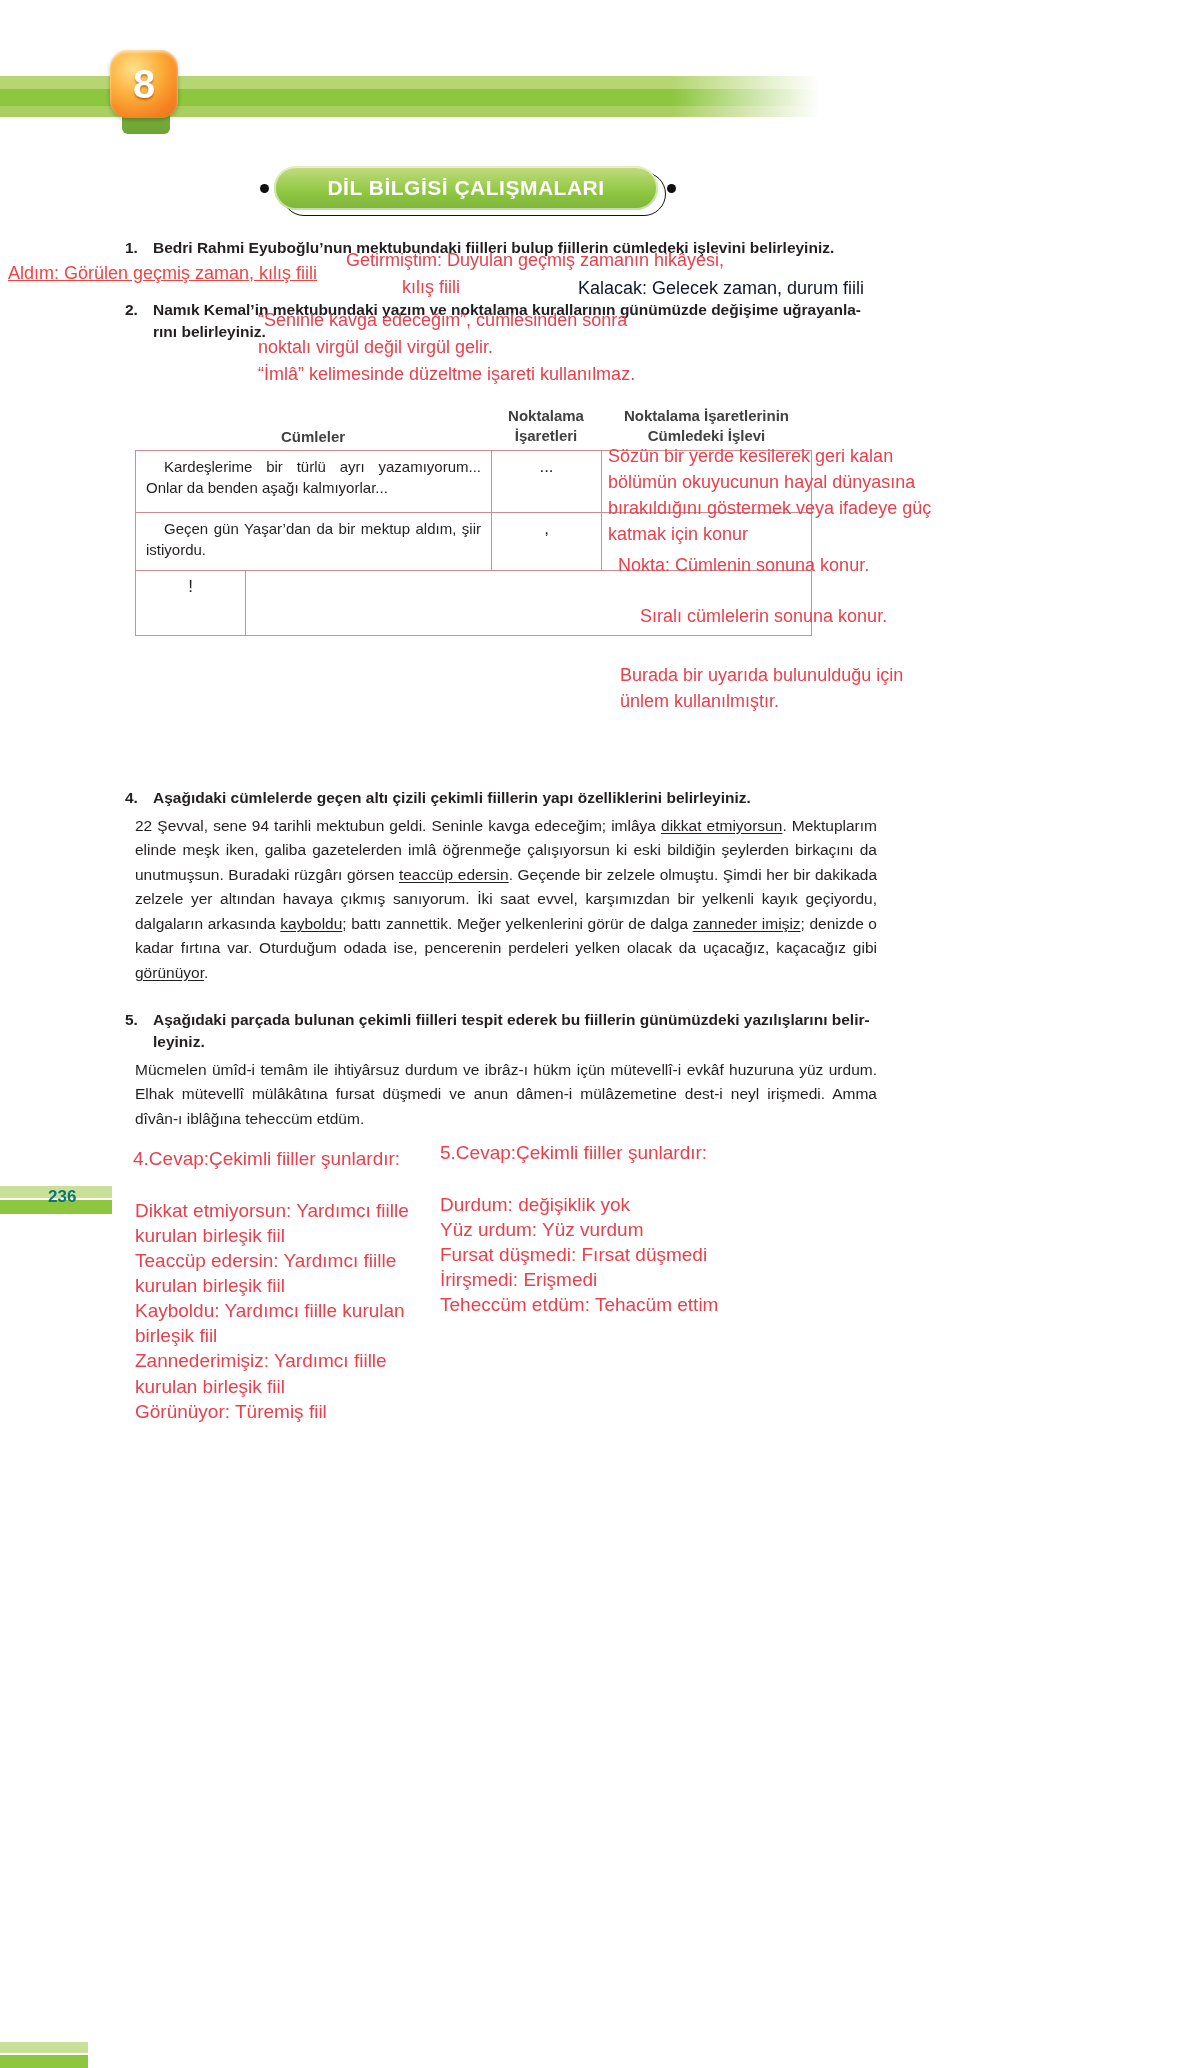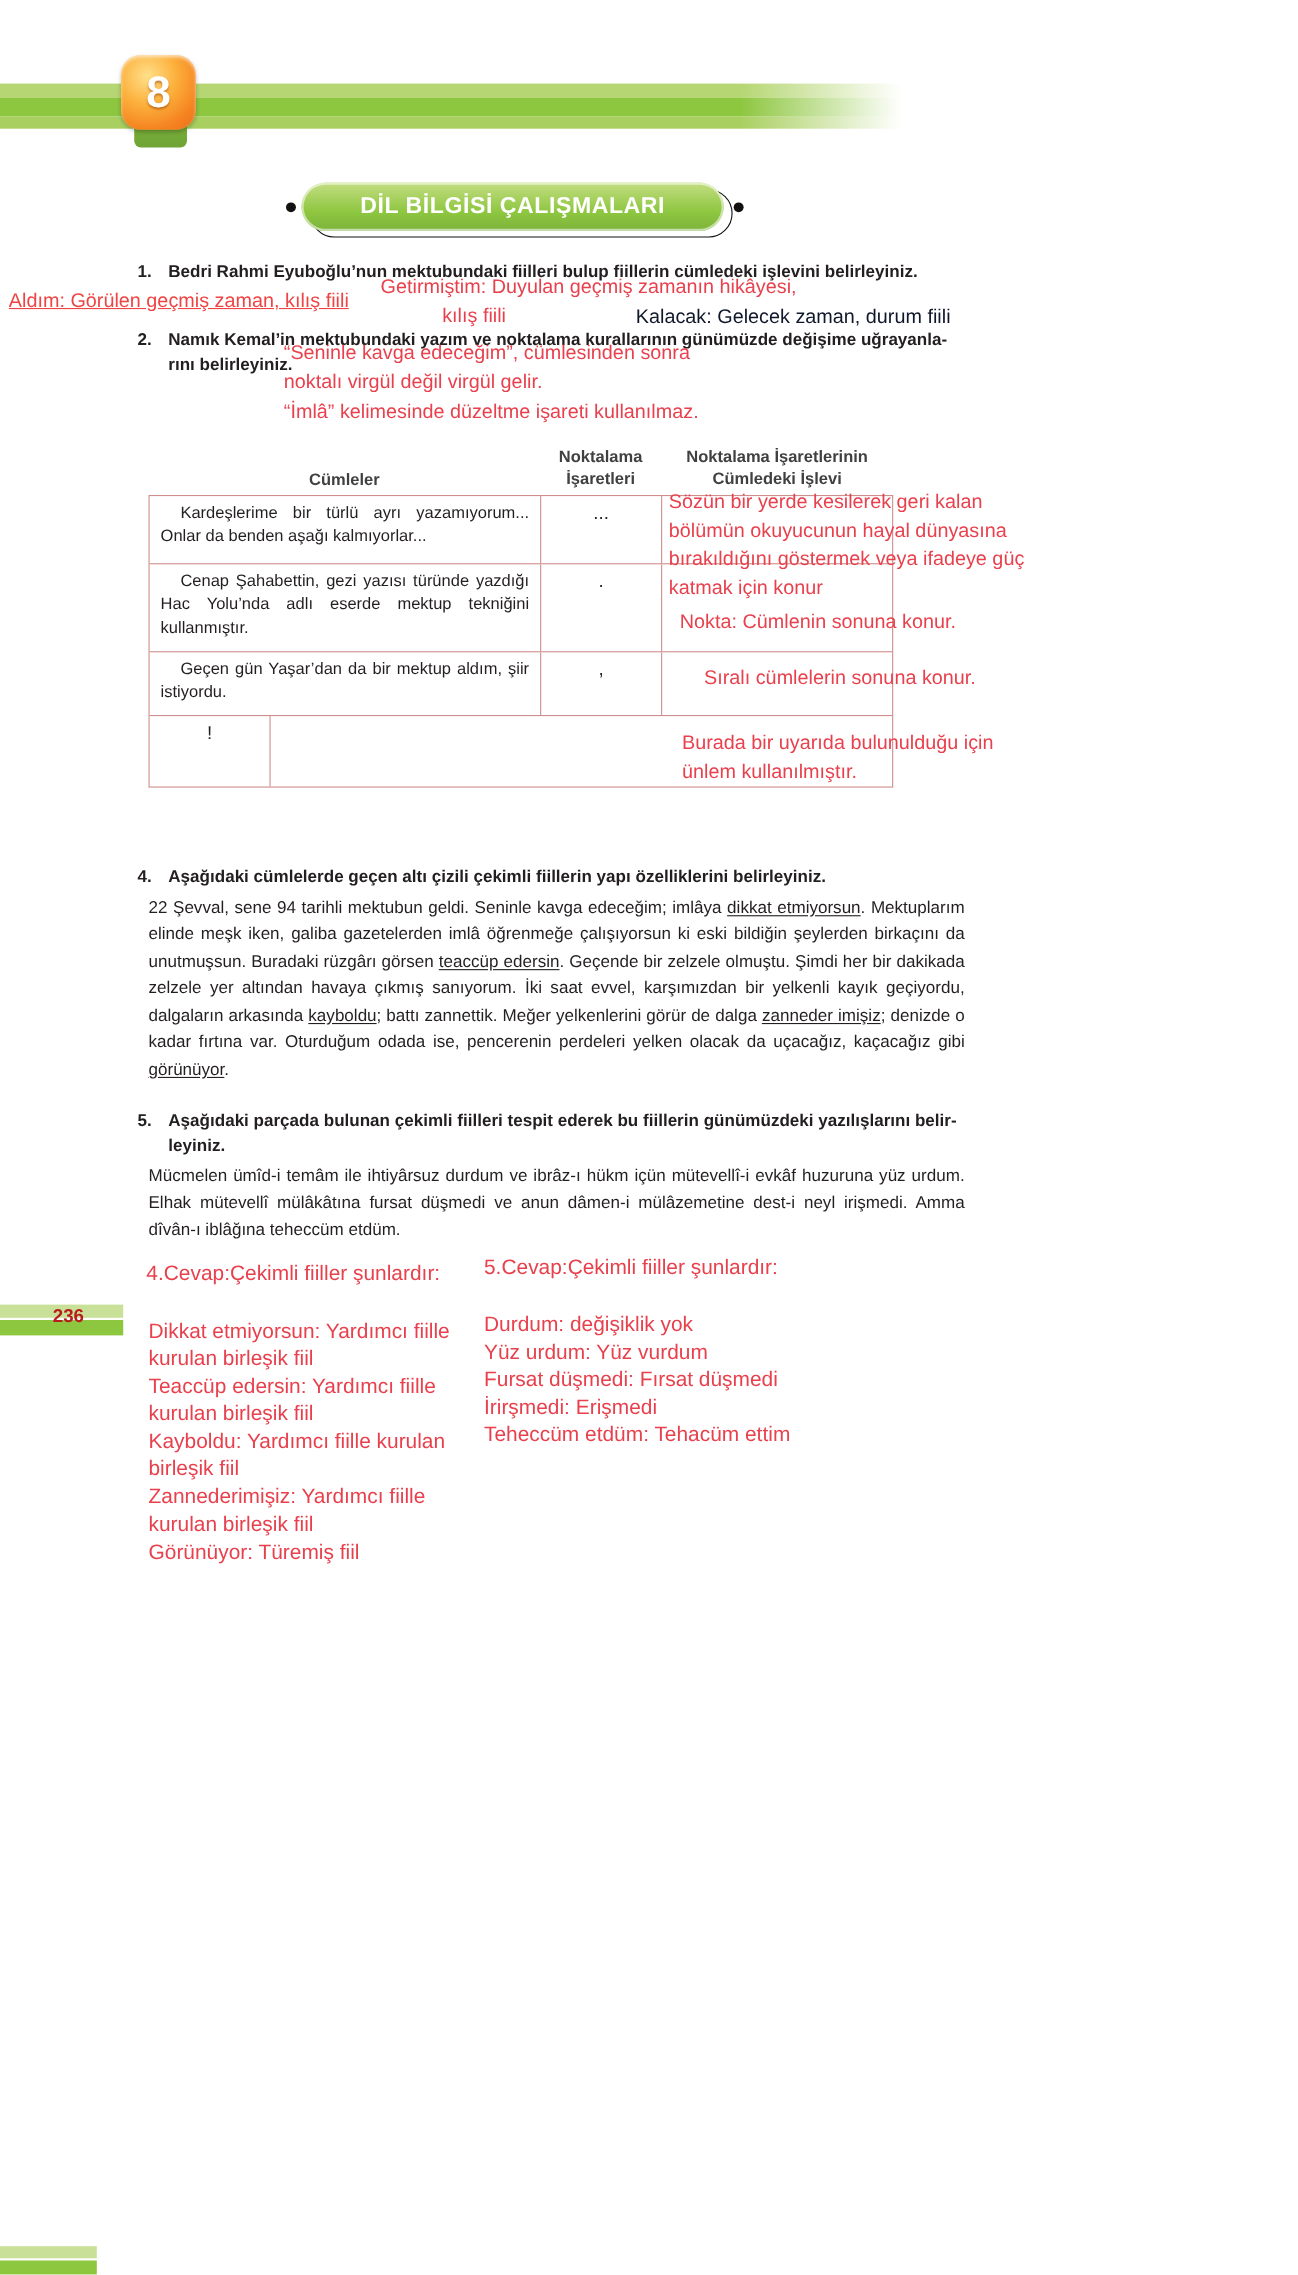--- a/index.html
+++ b/index.html
@@ -62,21 +62,21 @@
   .tcell { border-right:1px solid #cf8d8d; }
   .tcell:last-child { border-right:none; }
   .c1 { width:356px; padding:5px 10px; }
   .c1 p { font-size:15px; line-height:1.4; text-align:justify; text-indent:18px; }
   .c2 { width:110px; text-align:center; padding-top:6px; font-size:17px; }
   .c3 { flex:1; }
 
   
   .pn-light { left:0; top:1186px; width:112px; height:12px; background:#c9e098; }
   .pn-dark  { left:0; top:1200px; width:112px; height:14px; background:#8dc63f; }
-  .pn-num   { left:48px; top:1187px; font-size:17px; font-weight:bold; color:#b91c1c; z-index:2; }
+  .pn-num   { left:48px; top:1187px; font-size:17px; font-weight:bold; color:#0f766e; z-index:2; }
   .bl-light { left:0; top:2042px; width:88px; height:11px; background:#c9e098; }
   .bl-dark  { left:0; top:2055px; width:88px; height:13px; background:#8dc63f; }
 </style>
 </head>
 <body>
 
 <div class="page">
 
   <div class="stripe s1"></div>
   <div class="stripe s2"></div>
@@ -119,27 +119,20 @@
 İşaretleri</div>
   <div class="thead" style="left:601px; top:406px; width:211px;">Noktalama İşaretlerinin
 Cümledeki İşlevi</div>
 
   <div class="abs ptable">
     <div class="trow" style="height:62px;">
       <div class="tcell c1">
           <p>Kardeşlerime bir türlü ayrı yazamıyorum... Onlar da benden aşağı kalmıyorlar...</p>
         </div>
       <div class="tcell c2">...</div>
-      <div class="tcell c3"></div>
-    </div>
-    <div class="trow" style="height:80px;">
-      <div class="tcell c1">
-          <p>Cenap Şahabettin, gezi yazısı türünde yazdığı Hac Yolu’nda adlı eserde mektup tekniğini kullanmıştır.</p>
-        </div>
-      <div class="tcell c2">.</div>
       <div class="tcell c3"></div>
     </div>
     <div class="trow" style="height:58px;">
       <div class="tcell c1">
           <p>Geçen gün Yaşar’dan da bir mektup aldım, şiir istiyordu.</p>
         </div>
       <div class="tcell c2">,</div>
       <div class="tcell c3"></div>
     </div>
     <div class="trow" style="height:64px;">

